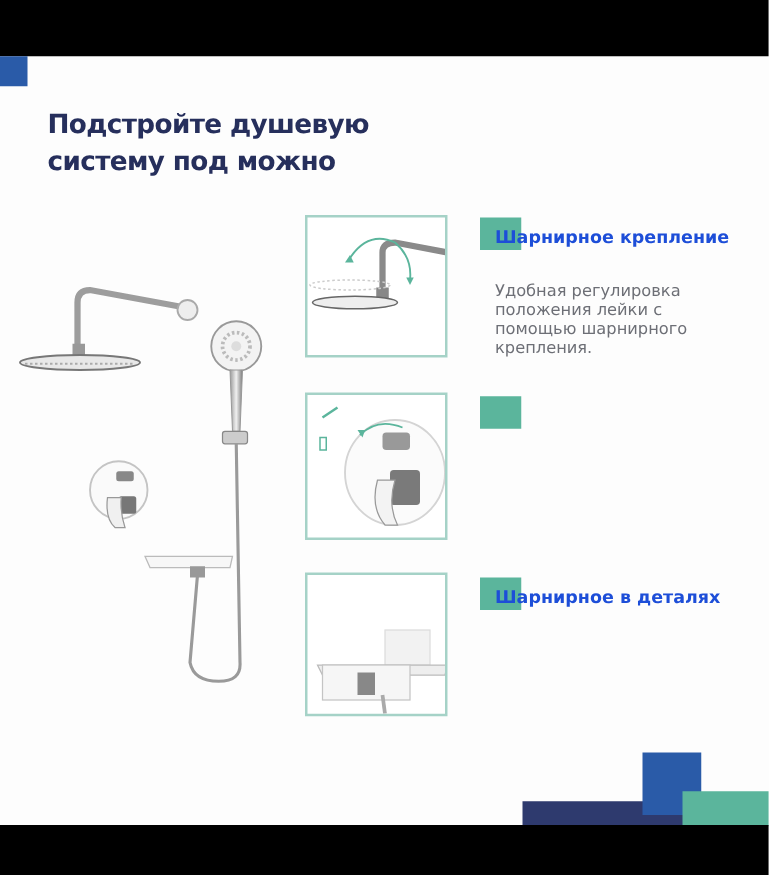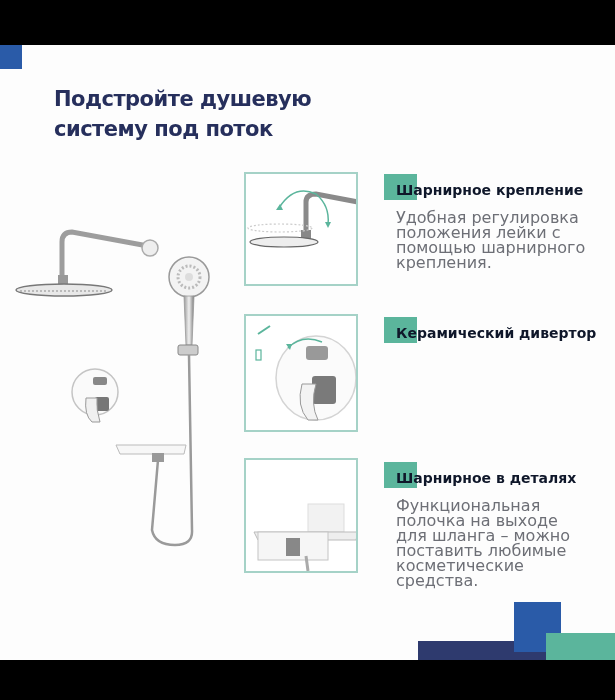--- a/index.html
+++ b/index.html
@@ -1,36 +1,36 @@
 <!DOCTYPE html>
 <html><head>
 <meta charset="utf-8">
 <style>
   html, body { margin:0; padding:0; }
   body { width:615px; height:700px; position:relative; overflow:hidden; background:#fdfdfd; font-family:"DejaVu Sans", sans-serif; }
   .bar-top { position:absolute; left:0; top:0; width:615px; height:45px; background:#000; }
   .bar-bottom { position:absolute; left:0; top:660px; width:615px; height:40px; background:#000; }
   .corner-sq { position:absolute; left:0; top:45px; width:22px; height:24px; background:#2a5ba8; }
-  .title { position:absolute; left:38px; top:84px; font-size:21px; font-weight:bold; color:#262f5c; line-height:30px; letter-spacing:-0.5px;margin-left:16px; }
+  .title { position:absolute; left:38px; top:84px; font-size:21px; font-weight:bold; color:#262f5c; line-height:30px; letter-spacing:-0.5px; }
   .frame { position:absolute; left:244px; width:114px; height:114px; border:2px solid #a5d2c7; background:#fff; box-sizing:border-box; overflow:hidden; }
   .feat { position:absolute; left:384px; width:230px; }
   .feat .hl { position:absolute; left:0; top:-6px; width:33px; height:26px; background:#5bb59c; }
-  .feat h3 { position:relative; margin:0; font-size:14px; font-weight:bold; color:#0f172a; line-height:20px; padding-left:12px; }
-  .feat p { margin:10px 0 0 12px; font-size:16px; line-height:15px; color:#6d6f76; width:190px; }
+  .feat h3 { position:relative; margin:0; font-size:14px; font-weight:bold; color:#1d4ed8; line-height:20px; padding-left:12px; }
+  .feat p { margin:26px 0 0 12px; font-size:13px; line-height:15px; color:#6d6f76; width:190px; }
   .deco { position:absolute; }
 </style>
 </head>
 <body>
 
 <div class="bar-top"></div>
 <div class="corner-sq"></div>
 
 <div class="title">
   <div>Подстройте душевую</div>
-  <div>систему под поток</div>
+  <div>систему под можно</div>
 </div>
 
 <svg style="position:absolute;left:0;top:210px" width="240" height="380" viewBox="0 0 240 380">
   <defs>
     <linearGradient id="chrome" x1="0" y1="0" x2="1" y2="0">
       <stop offset="0" stop-color="#9a9a9a"></stop>
         <stop offset="0.5" stop-color="#f0f0f0"></stop>
         <stop offset="1" stop-color="#7c7c7c"></stop>
     </linearGradient>
   </defs>
@@ -95,26 +95,24 @@
 </div>
 
 <div class="feat" style="top:180px">
   <div class="hl"></div>
   <h3>Шарнирное крепление</h3>
   <p>Удобная регулировка положения лейки с помощью шарнирного крепления.</p>
 </div>
 
 <div class="feat" style="top:323px">
   <div class="hl"></div>
-  <h3>Керамический дивертор</h3>
 </div>
 
 <div class="feat" style="top:468px">
   <div class="hl"></div>
   <h3>Шарнирное в деталях</h3>
-  <p>Функциональная полочка на выходе для шланга – можно поставить любимые косметические средства.</p>
 </div>
 
 <div class="deco" style="left:418px;top:641px;width:150px;height:20px;background:#2e3a6e"></div>
 <div class="deco" style="left:514px;top:602px;width:47px;height:50px;background:#2a5ba8"></div>
 <div class="deco" style="left:546px;top:633px;width:69px;height:28px;background:#5bb59c"></div>
 
 <div class="bar-bottom"></div>
 
 </body></html>

